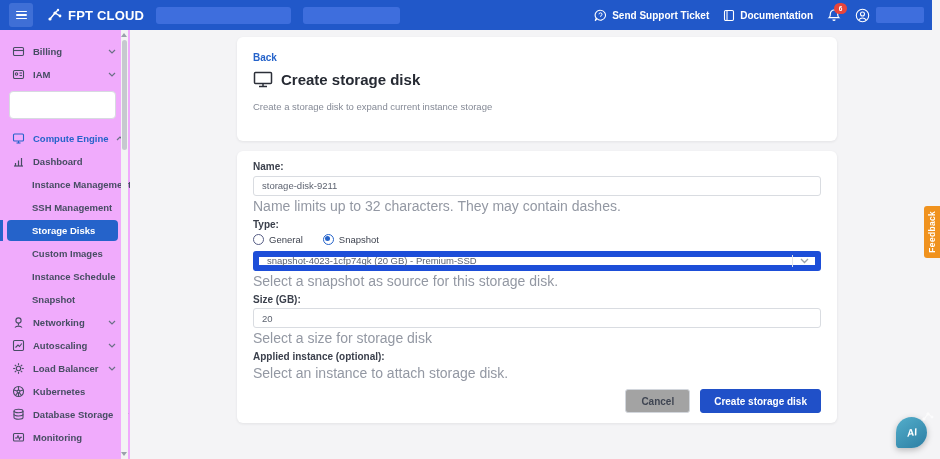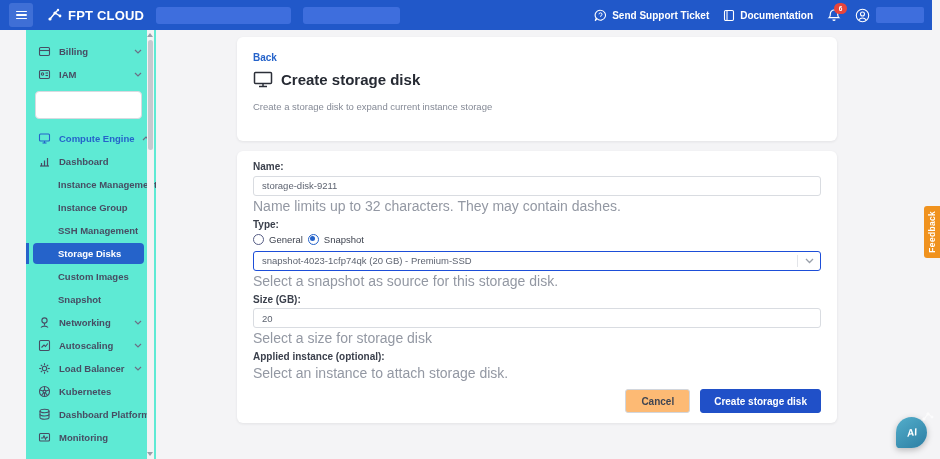--- a/index.html
+++ b/index.html
@@ -23,22 +23,22 @@
   .blur2{width:97px;margin-left:12px;}
   .topbar-right{margin-left:auto;display:flex;align-items:center;gap:14px;padding-right:8px;}
   .tb-link{display:flex;align-items:center;gap:5px;font-size:10px;font-weight:600;cursor:pointer;white-space:nowrap;}
   .bell-wrap{position:relative;cursor:pointer;display:flex;align-items:center;}
   .badge{position:absolute;top:-5px;right:-6px;min-width:11px;height:11px;background:#e8453c;border-radius:6px;
     font-size:6.5px;font-weight:700;display:flex;align-items:center;justify-content:center;padding:0 1px;}
   .avatar-wrap{display:flex;align-items:center;cursor:pointer;}
   .blur-user{width:48px;height:16px;background:#3e6edd;border-radius:2px;margin-left:6px;}
   
   .sidebar{
-    position:absolute;top:30px;left:0;width:130px;bottom:0;background:#5eead4;z-index:40;
-    padding-top:10px;box-sizing:border-box;overflow:hidden;margin-left:26px;
+    position:absolute;top:30px;left:0;width:130px;bottom:0;background:#f0abfc;z-index:40;
+    padding-top:10px;box-sizing:border-box;overflow:hidden;
   }
   .srow{display:flex;align-items:center;height:23px;padding-left:12px;gap:8px;color:#474d63;cursor:pointer;}
   .srow .icon{width:13px;height:13px;flex:0 0 13px;display:flex;align-items:center;justify-content:center;}
   .slabel{font-size:9.5px;font-weight:600;white-space:nowrap;}
   .chev{margin-left:auto;margin-right:14px;display:flex;color:#6a7086;}
   .srow.active{color:#2563ca;}
   .proj-box{margin:5px 14px 8px 9px;height:26px;border:1px solid #d7dae0;border-radius:4px;background:#fff;cursor:pointer;}
   .schild{display:flex;align-items:center;height:23px;padding-left:32px;margin-right:12px;
     font-size:9.5px;font-weight:600;color:#474d63;cursor:pointer;white-space:nowrap;}
   .schild.sel{position:relative;height:21px;margin:1px 12px 1px 7px;padding-left:25px;
@@ -56,33 +56,33 @@
   .head-card{margin-top:7px;padding:10px 16px 29px;}
   .back-link{font-size:10px;font-weight:700;color:#2563ca;cursor:pointer;display:inline-block;}
   .title-row{display:flex;align-items:center;gap:8px;margin-top:6px;}
   .page-title{font-size:15px;font-weight:700;color:#262a33;}
   .subtitle{margin-top:13px;font-size:9.5px;color:#858a96;}
   .form-card{margin-top:10px;padding:10px 16px;}
   .flabel{font-size:10px;font-weight:700;color:#3b404c;margin-bottom:3px;}
   .tinput{box-sizing:border-box;width:100%;height:20px;border:1px solid #d9dce1;border-radius:3px;
     padding:0 8px;font-size:9.5px;color:#5d6370;font-family:"Liberation Sans",sans-serif;background:#fff;outline:none;}
   .help{font-size:14px;color:#9398a3;margin:2px 0 5px;}
-  .radio-row{display:flex;align-items:center;gap:5px;height:13px;margin-bottom:5px;}
+  .radio-row{display:flex;align-items:center;gap:20px;height:13px;margin-bottom:5px;}
   .radio{display:flex;align-items:center;gap:5px;font-size:9.5px;color:#3f4450;cursor:pointer;}
   .rdot{width:11px;height:11px;border-radius:50%;box-sizing:border-box;border:1.5px solid #565d85;background:#fff;}
   .radio.checked .rdot{border-color:#2563ca;position:relative;}
   .radio.checked .rdot::after{content:"";position:absolute;left:1.5px;top:1.5px;width:5px;height:5px;border-radius:50%;background:#2563ca;}
-  .select{box-sizing:border-box;width:100%;height:20px;border:1px solid #1d4ed8;border-radius:3px;background:#fff;
+  .select{box-sizing:border-box;width:100%;height:20px;border:6px solid #1d4ed8;border-radius:3px;background:#fff;
     display:flex;align-items:center;cursor:pointer;}
   .select .val{flex:1;padding:0 8px;font-size:9.5px;color:#5d6370;white-space:nowrap;overflow:hidden;}
   .select .arrow{width:22px;height:12px;border-left:1px solid #e3e5e9;display:flex;align-items:center;justify-content:center;color:#9aa0aa;}
   .btn-row{display:flex;justify-content:flex-end;gap:10px;margin-top:8px;}
   .btn{height:24px;border-radius:3px;font-size:10px;font-weight:600;display:flex;align-items:center;justify-content:center;
     cursor:pointer;font-family:"Liberation Sans",sans-serif;box-sizing:border-box;}
-  .btn-cancel{padding:2px 15px;background:#fdba74;border:1px solid #d2d6dc;color:#3f4552;}
+  .btn-cancel{padding:2px 15px;background:#a3a3a3;border:1px solid #d2d6dc;color:#3f4552;}
   .btn-primary{padding:0 13px;background:#2050c8;border:1px solid #2050c8;color:#fff;font-weight:700;}
   
   .feedback-tab{position:absolute;right:0;top:206px;width:16px;height:52px;background:#f0921e;
     border-radius:3px 0 0 3px;display:flex;align-items:center;justify-content:center;cursor:pointer;z-index:60;}
   .feedback-tab span{writing-mode:vertical-rl;transform:rotate(180deg);color:#fff;font-size:8.5px;font-weight:700;letter-spacing:.3px;}
   
   .mascot{position:absolute;right:13px;bottom:11px;width:31px;height:31px;z-index:60;cursor:pointer;
     background:linear-gradient(145deg,#53aecb 0%,#2d7ea3 100%);border-radius:16px 16px 16px 4px;
     box-shadow:0 2px 6px rgba(0,0,0,.25);display:flex;align-items:center;justify-content:center;}
   .mascot-inner{position:relative;transform:rotate(-10deg);color:#fff;font-size:10px;font-weight:800;font-style:italic;line-height:1;}
@@ -209,24 +209,24 @@
           <line x1="3.5" y1="11" x2="3.5" y2="8"></line>
         <line x1="6.5" y1="11" x2="6.5" y2="5.5"></line>
           <line x1="9.5" y1="11" x2="9.5" y2="3"></line>
       </svg>
     </span>
     <span class="slabel">Dashboard</span>
   </div>
 
   <div>
     <div class="schild">Instance Management</div>
-    <div class="schild">Instance Group</div>
     <div class="schild">SSH Management</div>
     <div class="schild sel">Storage Disks</div>
     <div class="schild">Custom Images</div>
+    <div class="schild">Instance Schedule</div>
     <div class="schild">Snapshot</div>
   </div>
 
   <div class="srow">
     <span class="icon">
       <svg width="13" height="13" viewBox="0 0 13 13" fill="none" stroke="currentColor" stroke-width="1.1">
         <circle cx="6.5" cy="4.5" r="2.6"></circle>
           <line x1="6.5" y1="7.1" x2="6.5" y2="9.5"></line>
           <path d="M3,11.5 a3.8,2.2 0 0 1 7,0"></path>
       </svg>
@@ -289,21 +289,21 @@
     <span class="slabel">Kubernetes</span>
   </div>
   <div class="srow">
     <span class="icon">
       <svg width="13" height="13" viewBox="0 0 13 13" fill="none" stroke="currentColor" stroke-width="1.1">
         <ellipse cx="6.5" cy="3" rx="4.5" ry="1.7"></ellipse>
         <path d="M2,3 v6.5 a4.5,1.7 0 0 0 9,0 V3"></path>
         <path d="M2,6.3 a4.5,1.7 0 0 0 9,0"></path>
       </svg>
     </span>
-    <span class="slabel">Dashboard Platform</span>
+    <span class="slabel">Database Storage</span>
     <span class="chev">
       <svg width="8" height="5" viewBox="0 0 8 5" fill="none" stroke="currentColor" stroke-width="1.2">
           <polyline points="1,1 4,4 7,1"></polyline>
         </svg>
     </span>
   </div>
   <div class="srow">
     <span class="icon">
       <svg width="13" height="13" viewBox="0 0 13 13" fill="none" stroke="currentColor" stroke-width="1.1">
         <rect x="1.5" y="2.5" width="10" height="7.5" rx="1"></rect>

